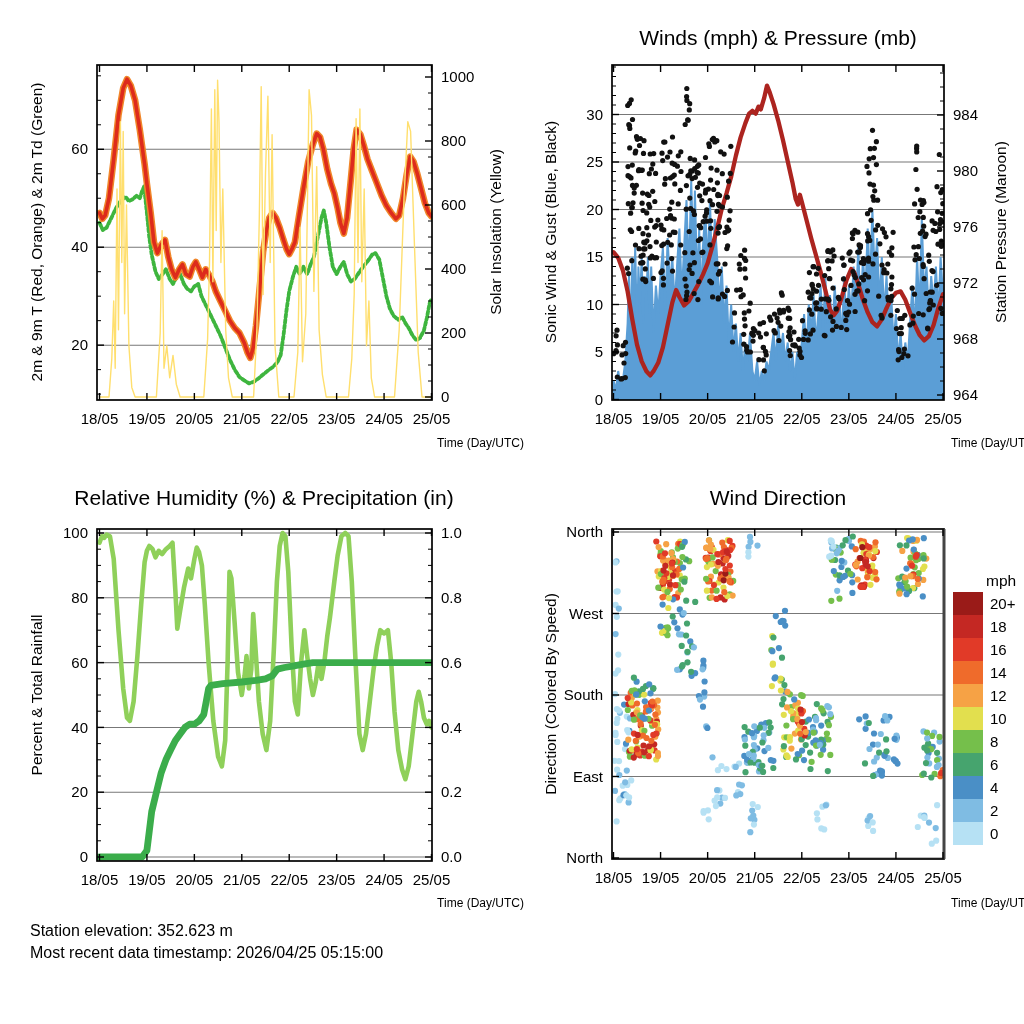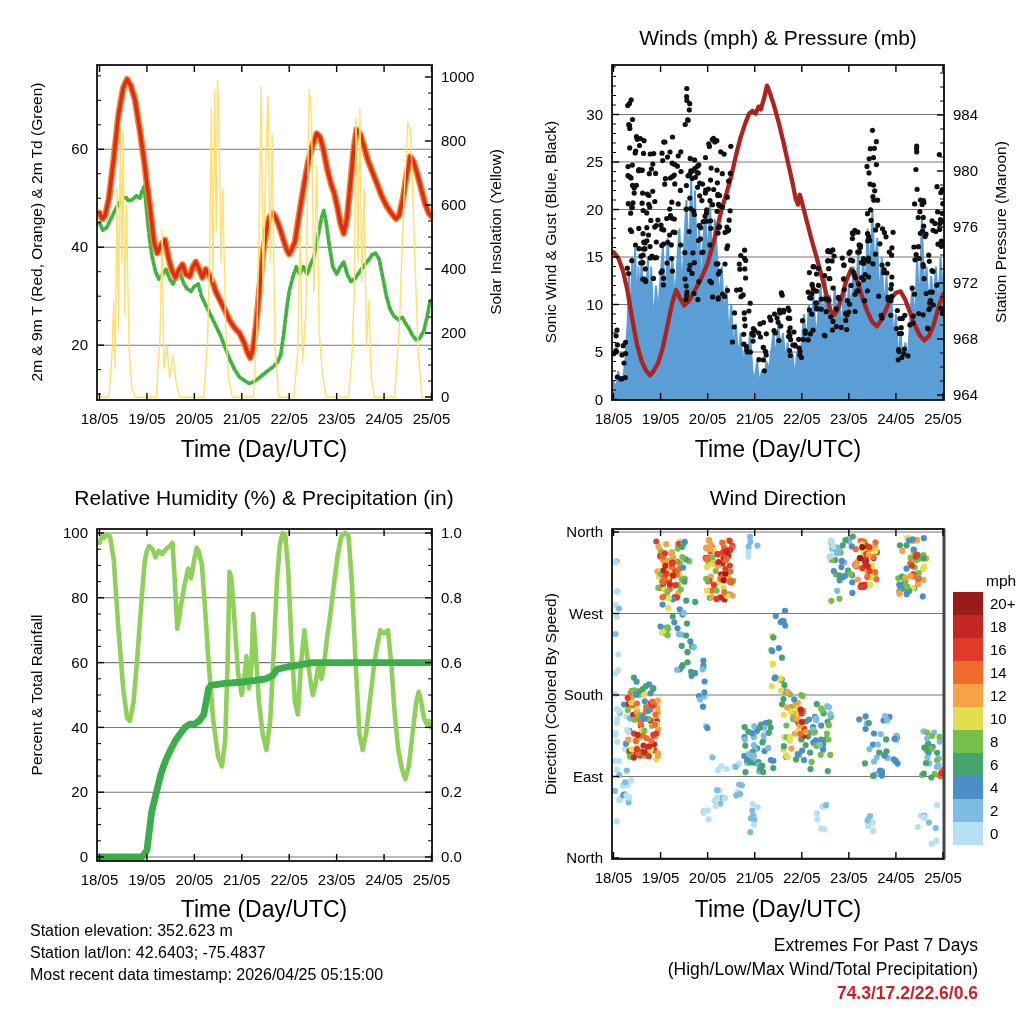--- a/index.html
+++ b/index.html
@@ -1,20 +1,20 @@
 <!DOCTYPE html>
 <html><head>
 <meta charset="utf-8">
 <style>
   html,body{margin:0;padding:0;background:#fff;}
   #page{position:relative;width:1024px;height:1024px;background:#fff;overflow:hidden;
         font-family:"Liberation Sans",sans-serif;color:#000;}
   svg{position:absolute;left:0;top:0;}
   .ctitle{position:absolute;font-size:21px;text-align:center;width:520px;white-space:nowrap;}
-  .xlab{position:absolute;font-size:23px;text-align:center;width:520px;}
+  .xlab{position:absolute;font-size:12px;text-align:right;width:520px;}
   .vlab{position:absolute;width:420px;height:20px;font-size:15.5px;display:flex;
         align-items:center;justify-content:center;transform:rotate(-90deg);white-space:nowrap;}
   .footer{position:absolute;left:30px;top:920px;font-size:16px;line-height:22px;}
   .extremes{position:absolute;right:46px;top:933px;font-size:17.5px;line-height:24px;text-align:right;}
   .extval{font-weight:bold;}
 </style>
 </head>
 <body>
 <div id="page">
 
@@ -1772,23 +1772,17 @@
 
 <div class="vlab" style="left:-173px;top:222px">2m &amp; 9m T (Red, Orange) &amp; 2m Td (Green)</div>
 <div class="vlab" style="left:286px;top:222px">Solar Insolation (Yellow)</div>
 <div class="vlab" style="left:341px;top:222px">Sonic Wind &amp; Gust (Blue, Black)</div>
 <div class="vlab" style="left:791px;top:222px">Station Pressure (Maroon)</div>
 <div class="vlab" style="left:-173px;top:685px">Percent &amp; Total Rainfall</div>
 <div class="vlab" style="left:341px;top:684px">Direction (Colored By Speed)</div>
 
 <div class="footer">
   <div>Station elevation: 352.623 m</div>
-  <div>Station lat/lon: 42.6403; -75.4837</div>
   <div>Most recent data timestamp: 2026/04/25 05:15:00</div>
 </div>
 
-<div class="extremes">
-  <div>Extremes For Past 7 Days</div>
-  <div>(High/Low/Max Wind/Total Precipitation)</div>
-  <div class="extval" id="extval" style="color: rgb(203, 32, 38);">74.3/17.2/22.6/0.6</div>
-</div>
 
 </div>
 
 </body></html>

